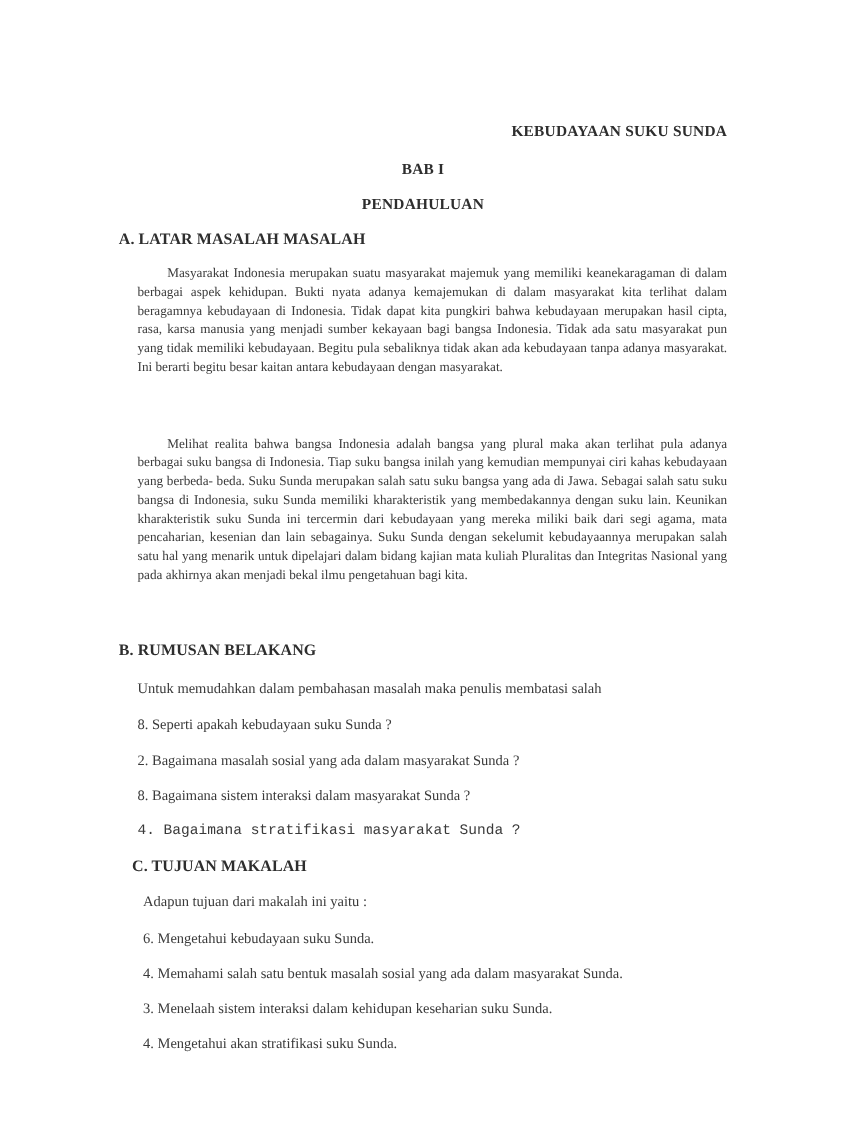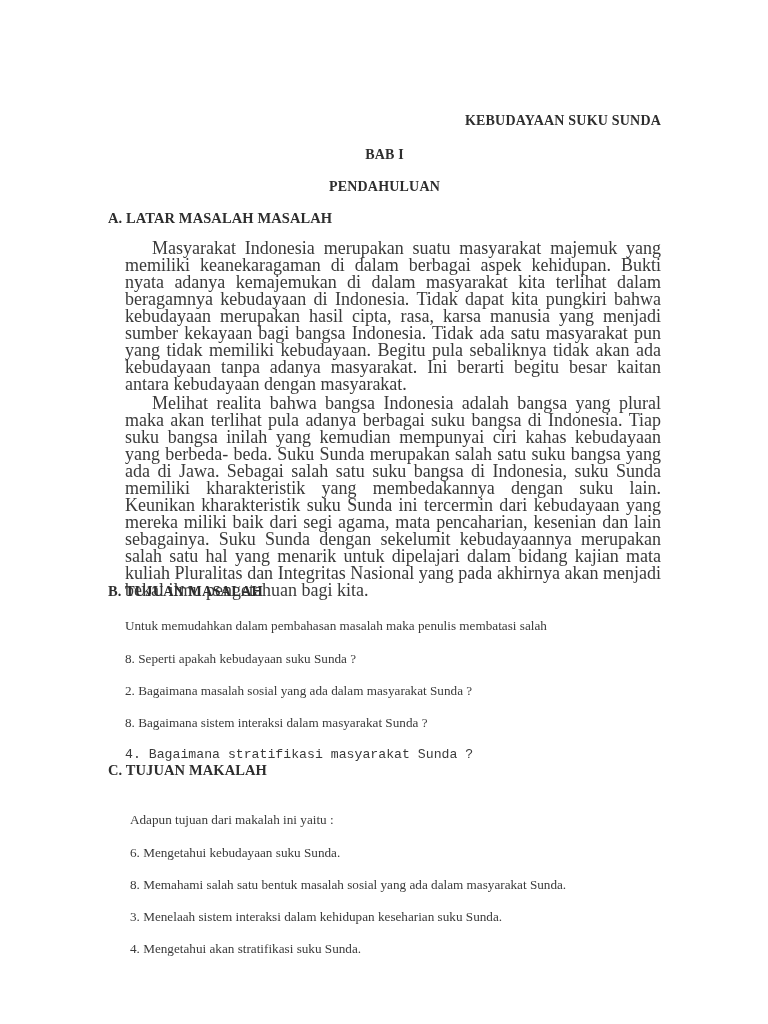--- a/index.html
+++ b/index.html
@@ -36,21 +36,21 @@
       left: 0;
       font-weight: bold;
       font-size: 14.5px;
       color: #2e2e2e;
       letter-spacing: 0.1px;
     }
     .para {
       position: absolute;
       left: 17px;
       width: 536px;
-      font-size: 18px;
+      font-size: 12px;
       line-height: 17px;
       text-align: justify;
       text-indent: 27px;
       color: #3a3a3a;
     }
     .line {
       position: absolute;
       font-size: 13.2px;
       line-height: 17px;
       white-space: nowrap;
@@ -63,27 +63,27 @@
 <div class="page">
 
   <div class="center-title" style="top:113px;text-align:right;">KEBUDAYAAN SUKU SUNDA</div>
   <div class="center-title" style="top:147px;">BAB I</div>
   <div class="center-title" style="top:179px;">PENDAHULUAN</div>
 
   <div class="section-heading" style="top:210px;">A. LATAR MASALAH MASALAH</div>
   <div class="para" style="top:240px;">Masyarakat Indonesia merupakan suatu masyarakat majemuk yang memiliki keanekaragaman di dalam berbagai aspek kehidupan. Bukti nyata adanya kemajemukan di dalam masyarakat kita terlihat dalam beragamnya kebudayaan di Indonesia. Tidak dapat kita pungkiri bahwa kebudayaan merupakan hasil cipta, rasa, karsa manusia yang menjadi sumber kekayaan bagi bangsa Indonesia. Tidak ada satu masyarakat pun yang tidak memiliki kebudayaan. Begitu pula sebaliknya tidak akan ada kebudayaan tanpa adanya masyarakat. Ini berarti begitu besar kaitan antara kebudayaan dengan masyarakat.</div>
   <div class="para" style="top:395px;">Melihat realita bahwa bangsa Indonesia adalah bangsa yang plural maka akan terlihat pula adanya berbagai suku bangsa di Indonesia. Tiap suku bangsa inilah yang kemudian mempunyai ciri kahas kebudayaan yang berbeda- beda. Suku Sunda merupakan salah satu suku bangsa yang ada di Jawa. Sebagai salah satu suku bangsa di Indonesia, suku Sunda memiliki kharakteristik yang membedakannya dengan suku lain. Keunikan kharakteristik suku Sunda ini tercermin dari kebudayaan yang mereka miliki baik dari segi agama, mata pencaharian, kesenian dan lain sebagainya. Suku Sunda dengan sekelumit kebudayaannya merupakan salah satu hal yang menarik untuk dipelajari dalam bidang kajian mata kuliah Pluralitas dan Integritas Nasional yang pada akhirnya akan menjadi bekal ilmu pengetahuan bagi kita.</div>
 
-  <div class="section-heading" style="top:583px;">B. TUJUAN MASALAH</div>
+  <div class="section-heading" style="top:583px;">B. RUMUSAN BELAKANG</div>
   <div class="line" style="top:617px; left:17px;">Untuk memudahkan dalam pembahasan masalah maka penulis membatasi salah</div>
   <div class="line" style="top:650px; left:17px;">8. Seperti apakah kebudayaan suku Sunda ?</div>
   <div class="line" style="top:682px; left:17px;">2. Bagaimana masalah sosial yang ada dalam masyarakat Sunda ?</div>
   <div class="line" style="top:714px; left:17px;">8. Bagaimana sistem interaksi dalam masyarakat Sunda ?</div>
   <div class="line" style="top:746px; left:17px;font-family:Liberation Mono, monospace;">4. Bagaimana stratifikasi masyarakat Sunda ?</div>
 
-  <div class="section-heading" style="top:762px;">C. TUJUAN MAKALAH</div>
+  <div class="section-heading" style="top:780px;margin-left:12px;">C. TUJUAN MAKALAH</div>
   <div class="line" style="top:811px; left:22px;">Adapun tujuan dari makalah ini yaitu :</div>
   <div class="line" style="top:844px; left:22px;">6. Mengetahui kebudayaan suku Sunda.</div>
-  <div class="line" style="top:876px; left:22px;">8. Memahami salah satu bentuk masalah sosial yang ada dalam masyarakat Sunda.</div>
+  <div class="line" style="top:876px; left:22px;">4. Memahami salah satu bentuk masalah sosial yang ada dalam masyarakat Sunda.</div>
   <div class="line" style="top:908px; left:22px;">3. Menelaah sistem interaksi dalam kehidupan keseharian suku Sunda.</div>
   <div class="line" style="top:940px; left:22px;">4. Mengetahui akan stratifikasi suku Sunda.</div>
 
 </div>
 
 </body></html>

